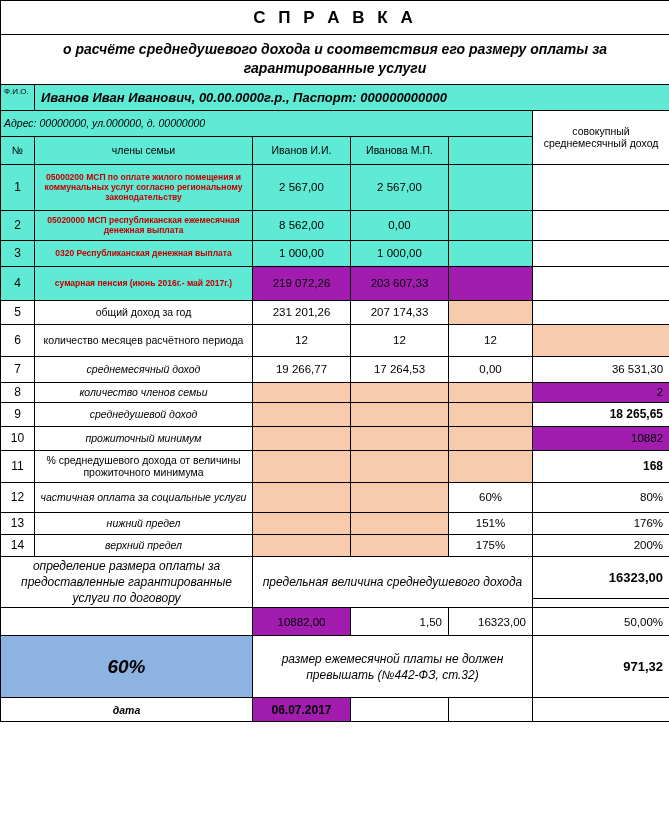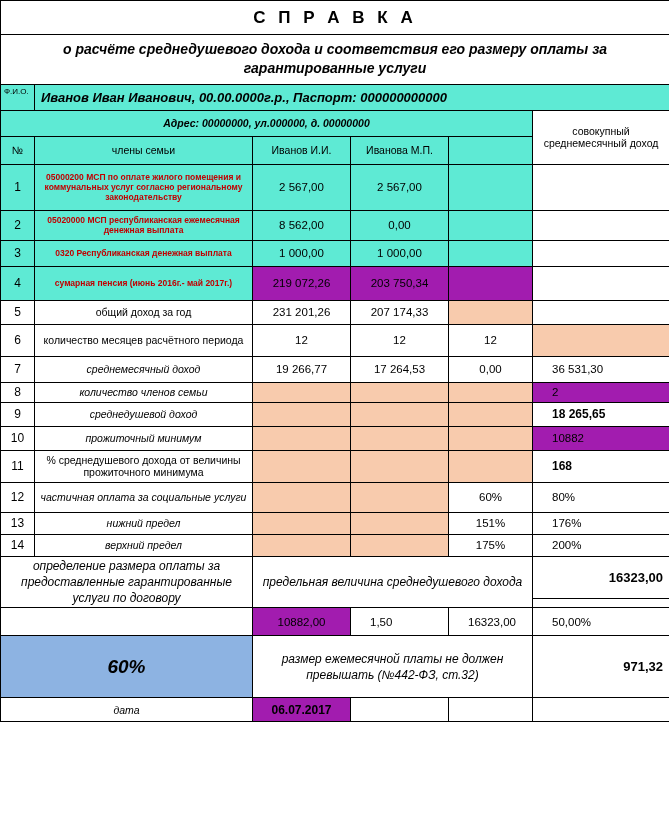--- a/index.html
+++ b/index.html
@@ -7,49 +7,49 @@
     width:669px;height:813px;
     background:#ffffff;
     font-family:"Liberation Sans", sans-serif;
     font-size:11px;
     color:#000;
     -webkit-font-smoothing:antialiased;
   }
   .sheet{position:relative;width:669px;height:625px;box-sizing:border-box;}
   table{border-collapse:collapse;table-layout:fixed;width:669px;}
   td{border:1px solid #000;padding:1px 3px;vertical-align:middle;overflow:hidden;}
-  .b{font-weight:normal;}
+  .b{font-weight:bold;}
   .yellow{background:#5eead4;}
   .green{background:#a21caf;}
   .peach{background:#f8cbad;}
   .blue{background:#8db3e2;}
   .white{background:#ffffff;}
   .title{
     font-size:17px;font-weight:bold;letter-spacing:4px;text-align:center;
     padding:7px 0 6px 0;
   }
   .subtitle{
     font-size:14px;font-style:italic;font-weight:bold;text-align:center;
     line-height:1.35;padding:5px 14px 6px 14px;
   }
   .fio-label{font-size:8px;text-align:left;vertical-align:top;padding-top:2px;}
   .fio-val{font-size:13px;font-weight:bold;font-style:italic;text-align:left;padding-left:6px;}
-  .addr{font-size:10.5px;font-weight:bold;font-style:italic;text-align:center;}
+  .addr{font-size:10.5px;font-weight:normal;font-style:italic;}
   .hdr{font-size:10.5px;text-align:center;}
   .hdr-b{font-size:10.5px;text-align:center;font-weight:normal;margin-top:12px;}
   .small-red{font-size:8.5px;font-weight:bold;color:#c00000;text-align:center;line-height:1.2;}
   .num{font-size:11.5px;text-align:center;}
   .numb{font-size:12px;text-align:center;font-weight:bold;}
   .lbl{font-size:10.5px;text-align:center;}
   .lbli{font-size:10.5px;text-align:center;font-style:italic;}
   .big-pct{font-size:19px;font-weight:bold;font-style:italic;text-align:center;}
   .rowidx{font-size:12px;text-align:center;}
   .note{font-size:12px;font-style:italic;text-align:center;line-height:1.35;}
   .bigright{font-size:13px;font-weight:bold;text-align:right;padding-right:6px;}
-  .rr{text-align:left;padding-right:6px;padding-left:19px;}
+  .rr{text-align:right;padding-right:6px;padding-left:19px;}
 </style>
 </head>
 <body>
 
 <div class="sheet">
 <table>
   <colgroup>
     <col style="width:34px">
     <col style="width:218px">
     <col style="width:98px">
@@ -108,21 +108,21 @@
           <td class="small-red yellow">0320    Республиканская денежная выплата</td>
           <td class="num yellow">1 000,00</td>
           <td class="num yellow">1 000,00</td>
           <td class="num yellow"></td>
           <td class="num rr white"></td>
         </tr>
         <tr style="height: 34px;">
           <td class="rowidx yellow">4</td>
           <td class="small-red yellow">сумарная пенсия (июнь 2016г.- май 2017г.)</td>
           <td class="num green">219 072,26</td>
-          <td class="num green">203 750,34</td>
+          <td class="num green">203 607,33</td>
           <td class="num green"></td>
           <td class="num rr white"></td>
         </tr>
         <tr style="height: 24px;">
           <td class="rowidx white">5</td>
           <td class="lbl white">общий доход за год</td>
           <td class="num white">231 201,26</td>
           <td class="num white">207 174,33</td>
           <td class="num peach"></td>
           <td class="num rr white"></td>

